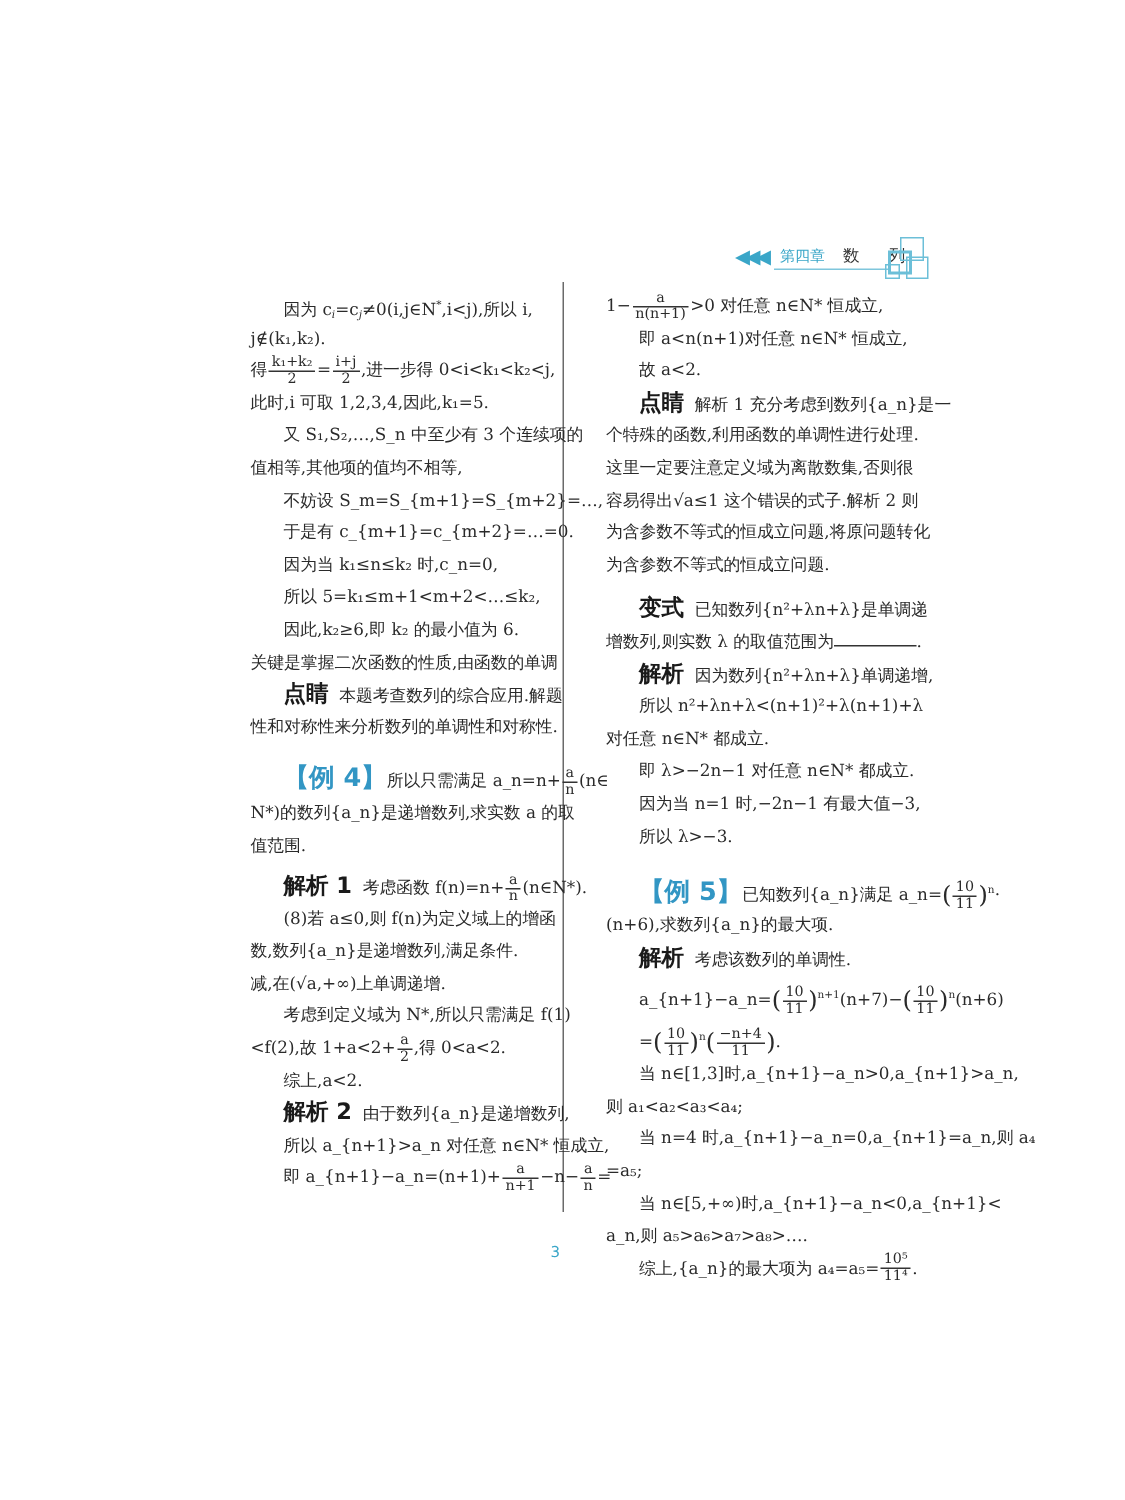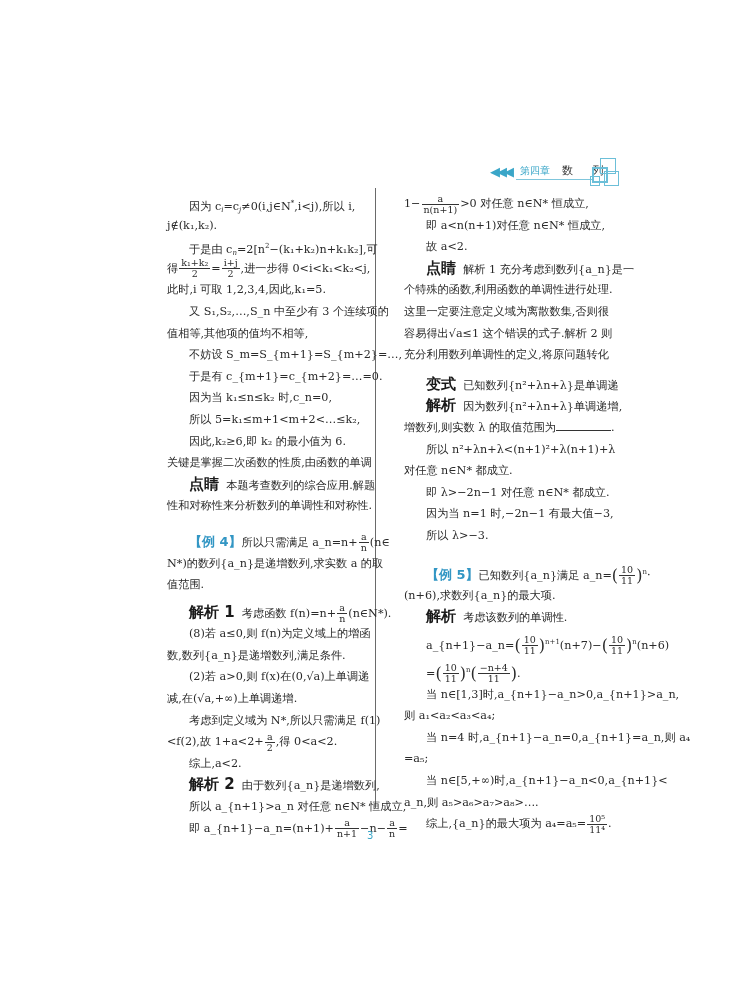--- a/index.html
+++ b/index.html
@@ -18,21 +18,21 @@
 
   .divider { position:absolute; left:375px; top:188px; width:1px; height:620px; background:#6a6a6a; }
 
   .col { position:absolute; top:193px; font-size:11.2px; line-height:21.6px;margin-left:17px; }
   .col.left { left:150px; width:215px; }
   .col.right { left:387px; width:220px; }
   .ln { white-space:nowrap; height:21.6px; }
   .ind { padding-left:22px; }
   .gap { height:14px; }
   .b { font-weight:bold; color:#1a1a1a; font-family:"DejaVu Sans", sans-serif; font-size:15px; }
-  .ex { color:#3296c4; font-weight:bold; font-family:"DejaVu Sans", sans-serif; font-size:13px; }
+  .ex { color:#3296c4; font-weight:bold; font-family:"DejaVu Sans", sans-serif; font-size:17px; }
   .sub { font-size:7px; vertical-align:-2px; font-style:italic; }
   .sup { font-size:7px; vertical-align:5px; }
   .frac { display:inline-block; vertical-align:middle; text-align:center; font-size:9.5px; line-height:10px; margin:0 1px; }
   .frac .nu { display:block; border-bottom:1px solid #333; padding:0 2px; }
   .frac .de { display:block; padding:0 2px; }
   .big { font-size:16px; vertical-align:middle; }
   .blank { display:inline-block; width:55px; border-bottom:1px solid #333; height:12px; vertical-align:baseline; }
 
   .pgnum { position:absolute; left:367px; top:830px; font-size:10px; color:#3aa6c8; font-family:"DejaVu Sans", sans-serif; }
 </style>
@@ -52,64 +52,63 @@
       <i style="left:14px;top:13px;width:13px;height:13px;"></i>
       <i style="left:0;top:18px;width:8px;height:8px;"></i>
     </span>
   </div>
 
   <div class="divider"></div>
 
   <div class="col left">
     <div class="ln ind"><span>因为 c</span><span class="sub">i</span><span>=c</span><span class="sub">j</span><span>≠0(i,j∈N</span><span class="sup">*</span><span>,i&lt;j),所以 i,</span></div>
     <div class="ln">j∉(k₁,k₂).</div>
-    <div class="ln ind"><span>于是由 c</span><span class="sub">n</span><span>=2[n</span><span class="sup">2</span><span>−(k₁+k₂)n+k₁k₂],可</span></div>
     <div class="ln"><span>得</span><span class="frac"><span class="nu">k₁+k₂</span><span class="de">2</span></span><span>=</span><span class="frac"><span class="nu">i+j</span><span class="de">2</span></span><span>,进一步得 0&lt;i&lt;k₁&lt;k₂&lt;j,</span></div>
     <div class="ln">此时,i 可取 1,2,3,4,因此,k₁=5.</div>
     <div class="ln ind">又 S₁,S₂,…,S_n 中至少有 3 个连续项的</div>
     <div class="ln">值相等,其他项的值均不相等,</div>
     <div class="ln ind">不妨设 S_m=S_{m+1}=S_{m+2}=…,</div>
     <div class="ln ind">于是有 c_{m+1}=c_{m+2}=…=0.</div>
     <div class="ln ind">因为当 k₁≤n≤k₂ 时,c_n=0,</div>
     <div class="ln ind">所以 5=k₁≤m+1&lt;m+2&lt;…≤k₂,</div>
     <div class="ln ind">因此,k₂≥6,即 k₂ 的最小值为 6.</div>
     <div class="ln">关键是掌握二次函数的性质,由函数的单调</div>
     <div class="ln ind"><span class="b">点睛</span>&nbsp;&nbsp;<span>本题考查数列的综合应用.解题</span></div>
     <div class="ln">性和对称性来分析数列的单调性和对称性.</div>
     <div class="gap"></div>
     <div class="ln ind"><span class="ex">【例 4】</span><span>所以只需满足 a_n=n+</span><span class="frac"><span class="nu">a</span><span class="de">n</span></span><span>(n∈</span></div>
     <div class="ln">N*)的数列{a_n}是递增数列,求实数 a 的取</div>
     <div class="ln">值范围.</div>
     <div class="gap" style="height:6px"></div>
     <div class="ln ind"><span class="b">解析 1</span>&nbsp;&nbsp;<span>考虑函数 f(n)=n+</span><span class="frac"><span class="nu">a</span><span class="de">n</span></span><span>(n∈N*).</span></div>
     <div class="ln ind">(8)若 a≤0,则 f(n)为定义域上的增函</div>
     <div class="ln">数,数列{a_n}是递增数列,满足条件.</div>
-    <div class="ln ind">(2)若 a&gt;0,则 f(x)在(0,√a)上单调递</div>
     <div class="ln">减,在(√a,+∞)上单调递增.</div>
     <div class="ln ind">考虑到定义域为 N*,所以只需满足 f(1)</div>
     <div class="ln"><span>&lt;f(2),故 1+a&lt;2+</span><span class="frac"><span class="nu">a</span><span class="de">2</span></span><span>,得 0&lt;a&lt;2.</span></div>
     <div class="ln ind">综上,a&lt;2.</div>
     <div class="ln ind"><span class="b">解析 2</span>&nbsp;&nbsp;<span>由于数列{a_n}是递增数列,</span></div>
     <div class="ln ind">所以 a_{n+1}&gt;a_n 对任意 n∈N* 恒成立,</div>
     <div class="ln ind"><span>即 a_{n+1}−a_n=(n+1)+</span><span class="frac"><span class="nu">a</span><span class="de">n+1</span></span><span>−n−</span><span class="frac"><span class="nu">a</span><span class="de">n</span></span><span>=</span></div>
   </div>
 
   <div class="col right">
     <div class="ln"><span>1−</span><span class="frac"><span class="nu">a</span><span class="de">n(n+1)</span></span><span>&gt;0 对任意 n∈N* 恒成立,</span></div>
     <div class="ln ind">即 a&lt;n(n+1)对任意 n∈N* 恒成立,</div>
     <div class="ln ind">故 a&lt;2.</div>
     <div class="ln ind"><span class="b">点睛</span>&nbsp;&nbsp;<span>解析 1 充分考虑到数列{a_n}是一</span></div>
     <div class="ln">个特殊的函数,利用函数的单调性进行处理.</div>
     <div class="ln">这里一定要注意定义域为离散数集,否则很</div>
     <div class="ln">容易得出√a≤1 这个错误的式子.解析 2 则</div>
-    <div class="ln">充分利用数列单调性的定义,将原问题转化</div>
+    <div class="ln">为含参数不等式的恒成立问题,将原问题转化</div>
+    <div class="ln">为含参数不等式的恒成立问题.</div>
     <div class="gap" style="height:8px"></div>
     <div class="ln ind"><span class="b">变式</span>&nbsp;&nbsp;<span>已知数列{n²+λn+λ}是单调递</span></div>
+    <div class="ln"><span>增数列,则实数 λ 的取值范围为</span><span class="blank"></span><span>.</span></div>
     <div class="ln ind"><span class="b">解析</span>&nbsp;&nbsp;<span>因为数列{n²+λn+λ}单调递增,</span></div>
-    <div class="ln"><span>增数列,则实数 λ 的取值范围为</span><span class="blank"></span><span>.</span></div>
     <div class="ln ind">所以 n²+λn+λ&lt;(n+1)²+λ(n+1)+λ</div>
     <div class="ln">对任意 n∈N* 都成立.</div>
     <div class="ln ind">即 λ&gt;−2n−1 对任意 n∈N* 都成立.</div>
     <div class="ln ind">因为当 n=1 时,−2n−1 有最大值−3,</div>
     <div class="ln ind">所以 λ&gt;−3.</div>
     <div class="gap" style="height:12px"></div>
     <div class="ln ind" style="height:26px;line-height:26px"><span class="ex">【例 5】</span><span>已知数列{a_n}满足 a_n=</span><span class="big">(</span><span class="frac"><span class="nu">10</span><span class="de">11</span></span><span class="big">)</span><span class="sup">n</span><span>·</span></div>
     <div class="ln">(n+6),求数列{a_n}的最大项.</div>
     <div class="ln ind"><span class="b">解析</span>&nbsp;&nbsp;<span>考虑该数列的单调性.</span></div>
     <div class="ln ind" style="height:28px;line-height:28px"><span>a_{n+1}−a_n=</span><span class="big">(</span><span class="frac"><span class="nu">10</span><span class="de">11</span></span><span class="big">)</span><span class="sup">n+1</span><span>(n+7)−</span><span class="big">(</span><span class="frac"><span class="nu">10</span><span class="de">11</span></span><span class="big">)</span><span class="sup">n</span><span>(n+6)</span></div>

